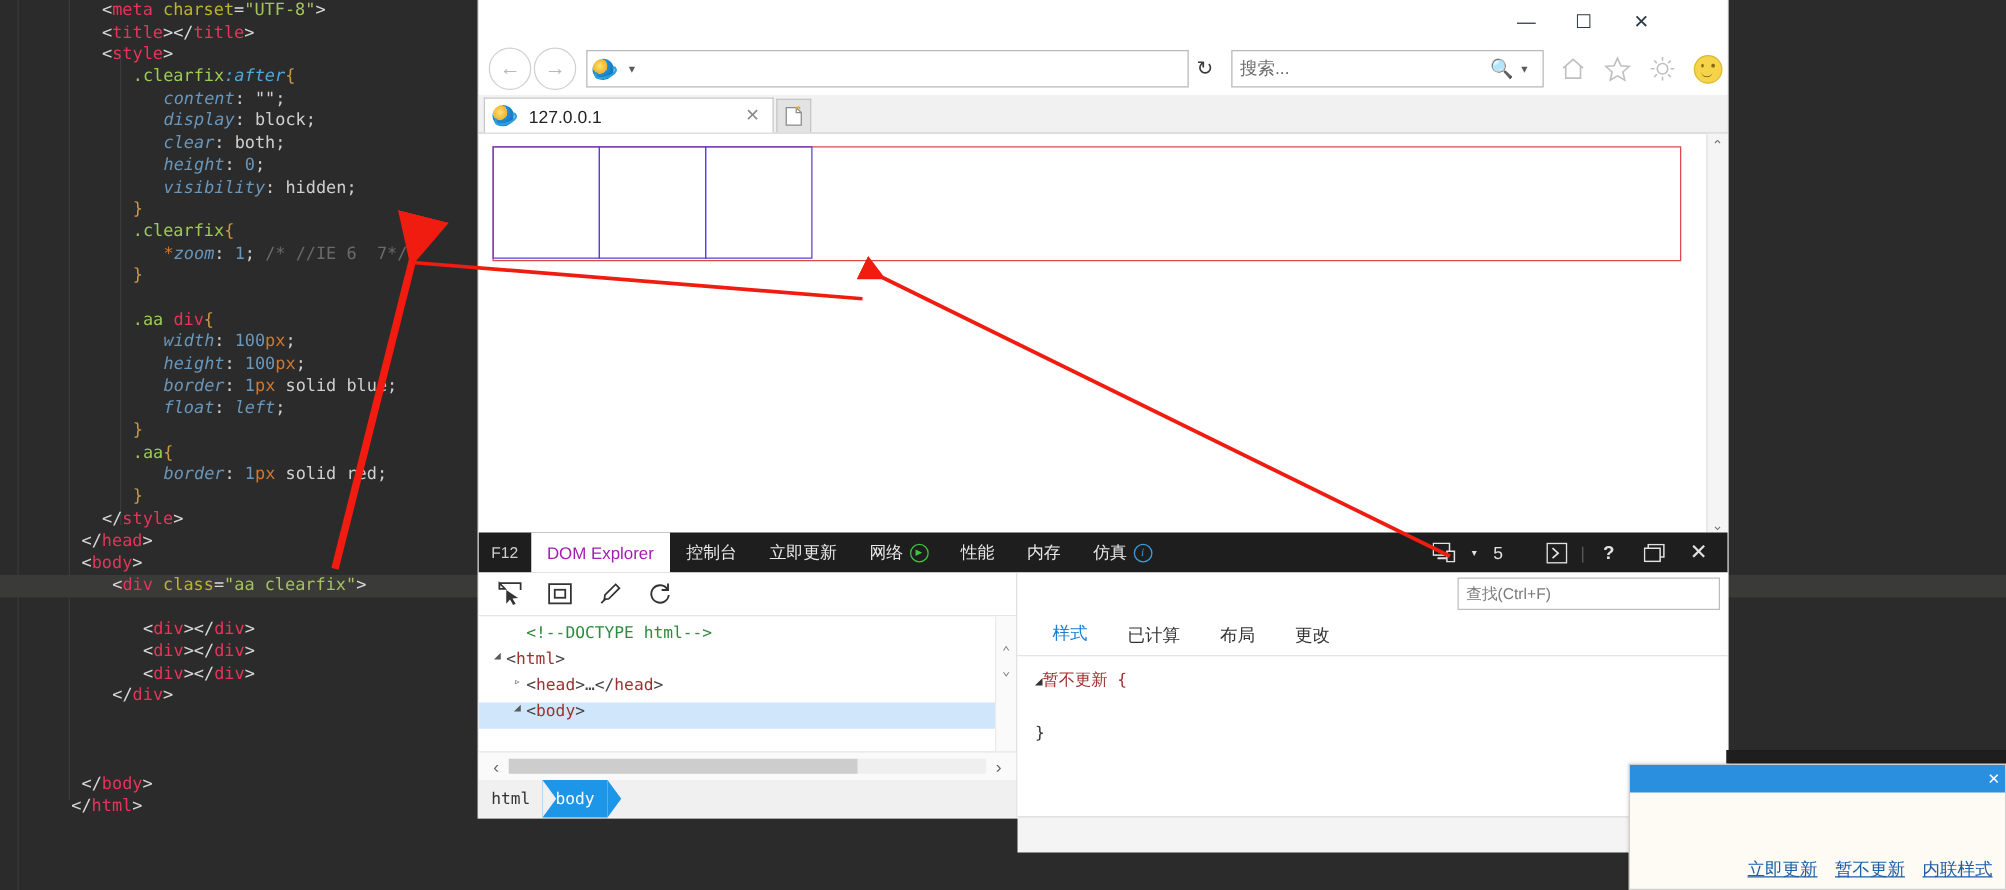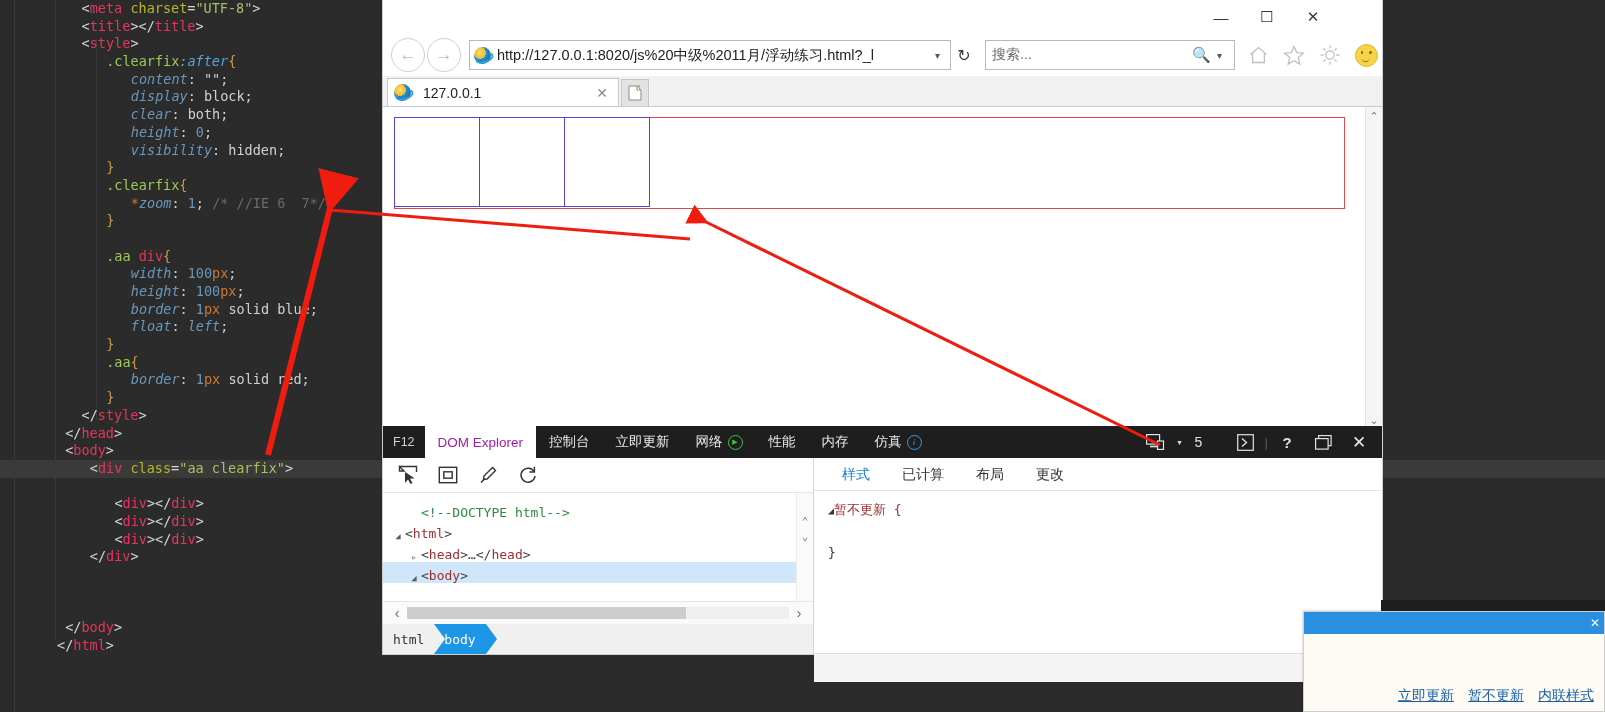--- a/index.html
+++ b/index.html
@@ -157,21 +157,21 @@
   }
   #f12-body{display:flex;height:196px;}
   #dom-pane{width:430px;border-right:1px solid #d6d6d6;display:flex;flex-direction:column;background:#fff;}
   #dom-toolbar{height:34px;display:flex;align-items:center;gap:18px;padding:0 14px;border-bottom:1px solid #e6e6e6;}
   .dom-ico{width:22px;height:22px;display:flex;align-items:center;justify-content:center;color:#333;}
   #dom-tree{
     flex:1;position:relative;overflow:hidden;
     font-family:"DejaVu Sans Mono","Liberation Mono",monospace;font-size:13px;
     padding:6px 0 0 0;
   }
-  .tr{height:21px;display:flex;align-items:flex-end;white-space:pre;padding-left:8px;}
+  .tr{height:21px;display:flex;align-items:flex-start;white-space:pre;padding-left:8px;}
   .tr.sel{background:#cfe6fb;}
   .tw{width:14px;display:inline-block;color:#5a5a5a;font-size:9px;text-align:center;}
   .t-comment{color:#2e8b3e;}
   .t-tag{color:#a03030;}
   .t-punc{color:#444;}
   #dom-vscroll{
     position:absolute;right:0;top:0;bottom:0;width:16px;background:#fafafa;border-left:1px solid #ececec;
     display:flex;flex-direction:column;align-items:center;justify-content:flex-start;gap:2px;padding-top:22px;
   }
   #dom-hscroll{
@@ -197,21 +197,21 @@
   }
 
   #style-pane{flex:1;display:flex;flex-direction:column;background:#fff;position:relative;}
   #find-row{height:34px;display:flex;align-items:center;justify-content:flex-end;padding:0 6px;}
   #find-box{
     width:196px;height:24px;border:1px solid #bdbdbd;background:#fff;
     display:flex;align-items:center;padding:0 6px;font-size:12.5px;color:#7a7a7a;
   }
   #style-tabs{height:32px;display:flex;align-items:center;gap:0;padding-left:12px;border-bottom:1px solid #e4e4e4;}
   .st-tab{padding:0 16px;font-size:14px;color:#333;line-height:32px;}
-  .st-tab.active{color:#1b7fd4;}
+  .st-tab.active{color:#1b7fd4;font-family:Liberation Mono, monospace;}
   #style-body{
     flex:1;padding:10px 14px;font-family:"DejaVu Sans Mono","Liberation Mono",monospace;font-size:13px;color:#333;
   }
   .inline-rule{color:#a03030;}
   #statusbar{
     height:28px;border-top:1px solid #dcdcdc;background:#f4f4f4;
     display:flex;align-items:center;justify-content:flex-end;padding-right:8px;gap:10px;
     position:absolute;left:0;right:0;bottom:-28px;
   }
   #zoomlabel{font-size:13px;color:#222;display:flex;align-items:center;gap:4px;}
@@ -255,21 +255,20 @@
     <div class="winbtn" id="btn-max">☐</div>
     <div class="winbtn" id="btn-close">✕</div>
   </div>
 
   <div id="navbar">
     <div class="navcirc">←</div>
     <div class="navcirc">→</div>
 
     <div id="urlbox">
       <span class="ie-logo"></span>
-      <span id="url-text">http://127.0.0.1:8020/js%20中级%2011月/浮动练习.html?_l</span>
       <span class="urlbtn">▾</span>
     </div>
     <div id="refresh">↻</div>
 
     <div id="searchbox">
       <span id="search-ph">搜索...</span>
       <span class="srch-ico">🔍</span>
       <span class="urlbtn">▾</span>
     </div>
 
@@ -435,20 +434,25 @@
           </div>
           <span class="hs-arrow">›</span>
         </div>
         <div id="breadcrumb">
             <div class="bc-item">html</div>
             <div class="bc-item active">body</div>
           </div>
       </div>
 
       <div id="style-pane">
+        <div id="find-row">
+          <div id="find-box">
+            <span>查找(Ctrl+F)</span>
+          </div>
+        </div>
         <div id="style-tabs">
             <div class="st-tab active">样式</div>
             <div class="st-tab">已计算</div>
             <div class="st-tab">布局</div>
             <div class="st-tab">更改</div>
           </div>
         <div id="style-body">
           <div style="margin-bottom:26px;">
             <span style="color:#333;font-size:10px;">◢</span><span class="inline-rule">暂不更新  {</span>
           </div>

